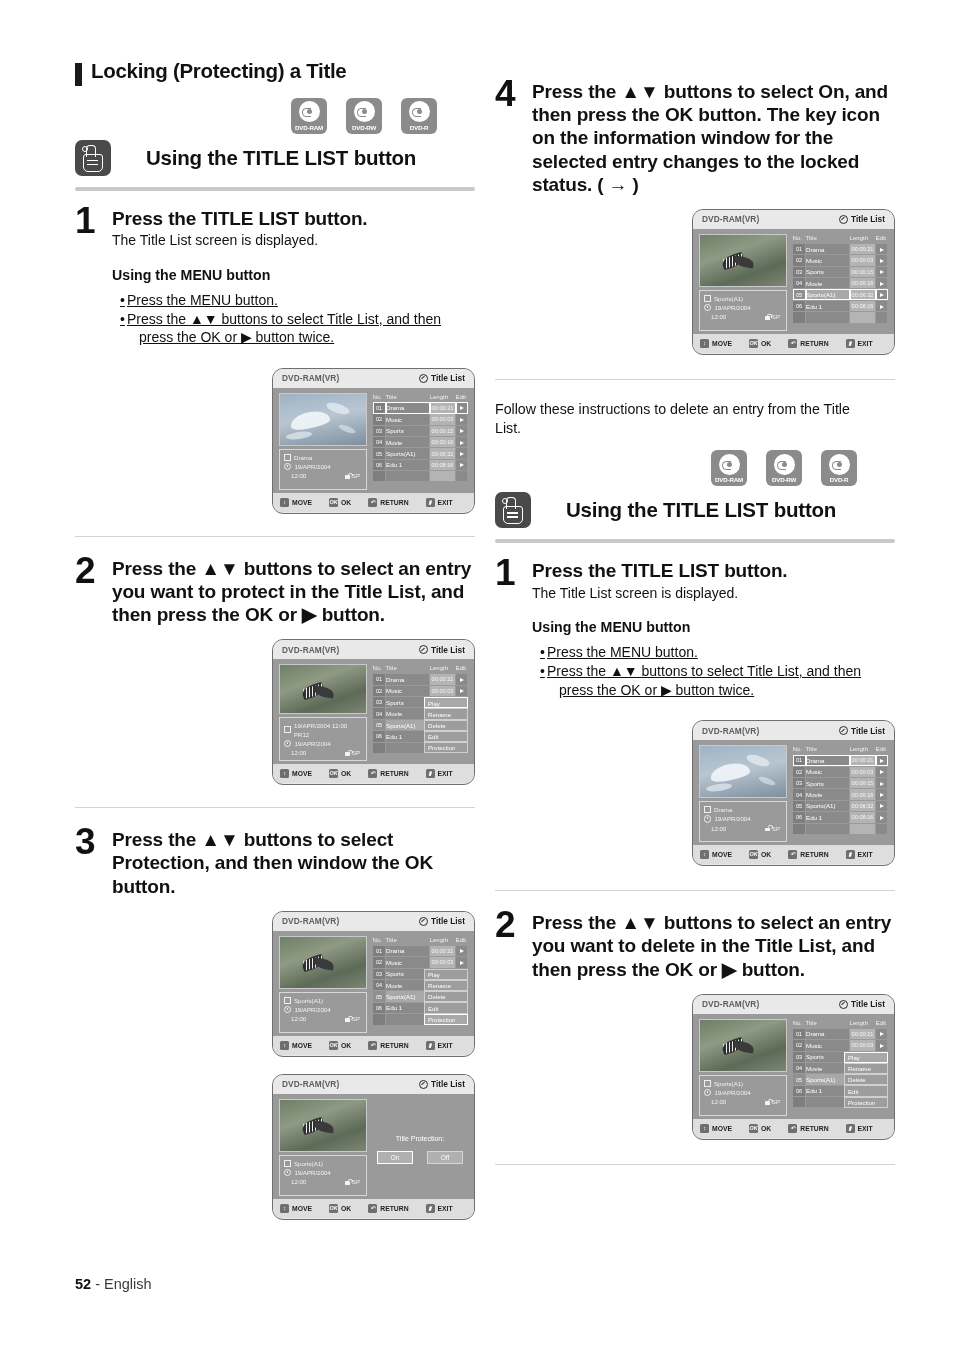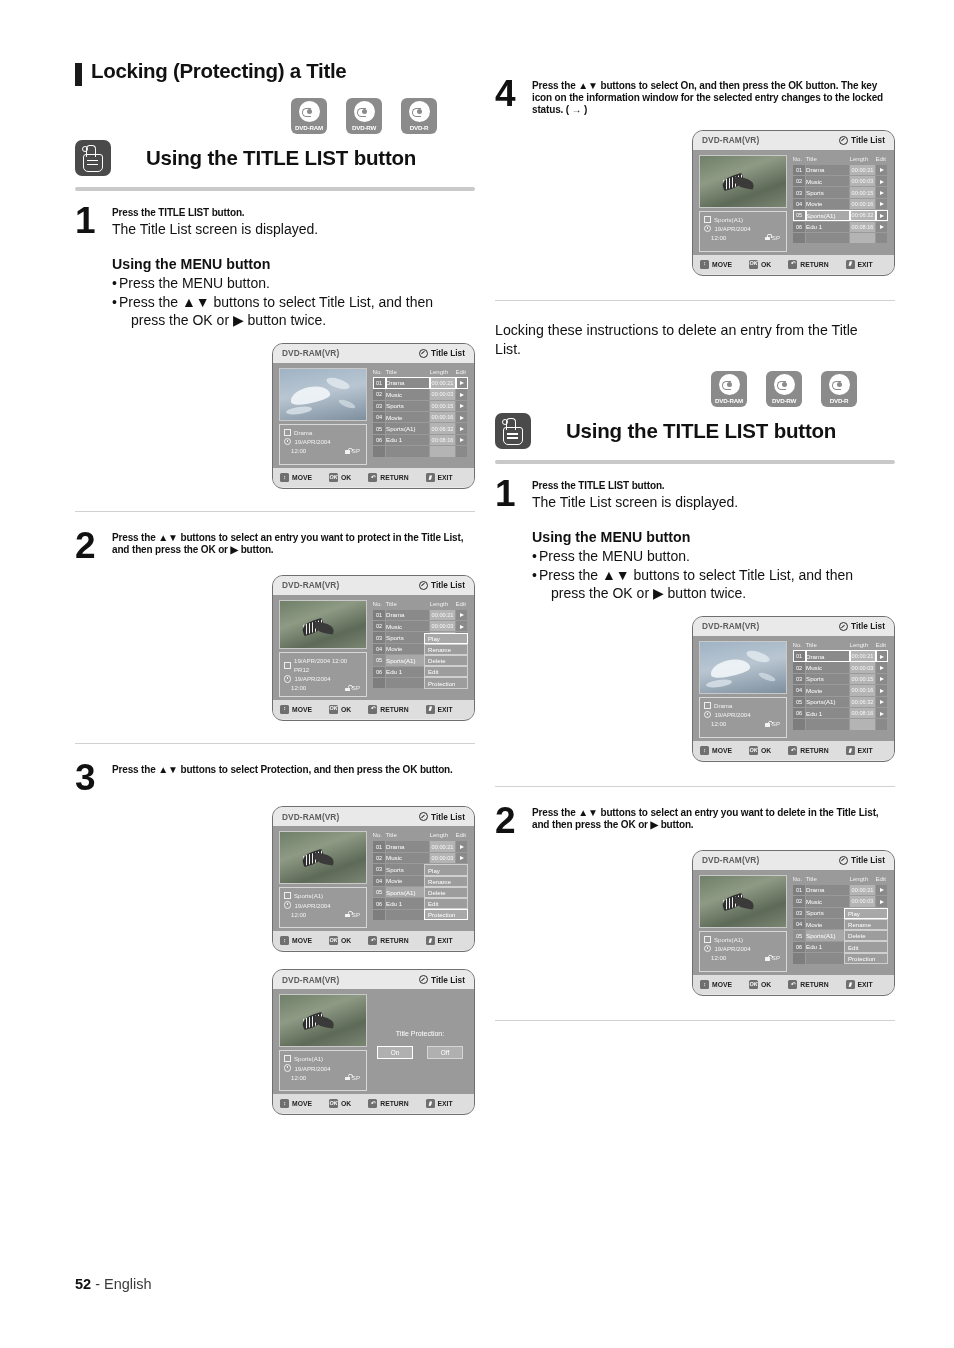--- a/index.html
+++ b/index.html
@@ -48,26 +48,26 @@
   .banner-txt{font-size:20.5px;font-weight:bold;letter-spacing:-0.2px;margin-left:19px;}
 
   .rule{height:4px;background:#c9c9c9;margin:11px 0 14px 0;border-radius:2px;}
   .rule-thin{height:1px;background:#d2d2d2;margin:22px 0 18px 0;}
 
   
   .step{display:flex;gap:11px;align-items:flex-start;}
   .step-num{font-size:37px;font-weight:bold;line-height:0.86;flex:none;width:26px;text-align:left;
      letter-spacing:-1px;font-family:"Liberation Sans", sans-serif;}
   .step-body{flex:1;padding-top:2px;}
-  .step-title{font-size:10px;font-weight:bold;line-height:1.22;letter-spacing:-0.15px;}
+  .step-title{font-size:19px;font-weight:bold;line-height:1.22;letter-spacing:-0.15px;}
   .step-sub{font-size:14px;line-height:1.34;margin-top:1px;}
 
   .menu-blk{margin-top:17px;}
   .menu-blk h4{font-size:14.2px;font-weight:bold;margin:0 0 2px 0;}
-  .menu-blk ul{margin:0;padding:0;list-style:none;}
+  .menu-blk ul{margin:8px;padding:0;list-style:none;text-decoration:underline;}
   .menu-blk li{font-size:14px;line-height:1.33;text-indent:-9px;padding-left:9px;}
   .menu-blk li .b{margin-right:2px;}
   .indent2{padding-left:19px !important;text-indent:0 !important;}
 
   
   .tv-wrap{display:flex;justify-content:flex-end;margin:13px 0 0 0;}
   .tv{width:203px;height:146px;background:#e9e9e9;border:1.2px solid #6f6f6f;border-radius:11px;
       padding:0;position:relative;box-sizing:border-box;overflow:hidden;
       font-family:"Liberation Sans", sans-serif;}
   .tv-top{height:19px;background:#e9e9e9;display:flex;align-items:center;justify-content:space-between;
@@ -448,21 +448,21 @@
             </span>
         </div>
       </div>
     </div>
 
     <div class="rule-thin"></div>
 
     <div class="step">
       <div class="step-num">3</div>
       <div class="step-body">
-        <div class="step-title">Press the ▲▼ buttons to select Protection, and then press the OK button.</div>
+        <div class="step-title">Press the ▲▼ buttons to select Protection, and then window the OK button.</div>
       </div>
     </div>
 
     <div class="tv-wrap">
       <div class="tv">
         <div class="tv-top">
             <span class="tv-src">DVD-RAM(VR)</span>
           <span class="tv-titlelist">
               <i class="tl-ico"></i>
               <span>Title List</span>
@@ -758,21 +758,21 @@
           <span class="bb sp-l">
               <i class="k">▮</i>
               <span>EXIT</span>
             </span>
         </div>
       </div>
     </div>
 
     <div class="rule-thin" style="margin:24px 0 20px 0;"></div>
 
-    <p class="intro">Locking these instructions to delete an entry from the Title List.</p>
+    <p class="intro">Follow these instructions to delete an entry from the Title List.</p>
 
     <div class="media-row">
       <div class="media-ico">
         <div class="media-disc">
             <span class="wv"></span>
           </div>
         <div class="media-lbl">DVD-RAM</div>
       </div>
       <div class="media-ico">
         <div class="media-disc">

